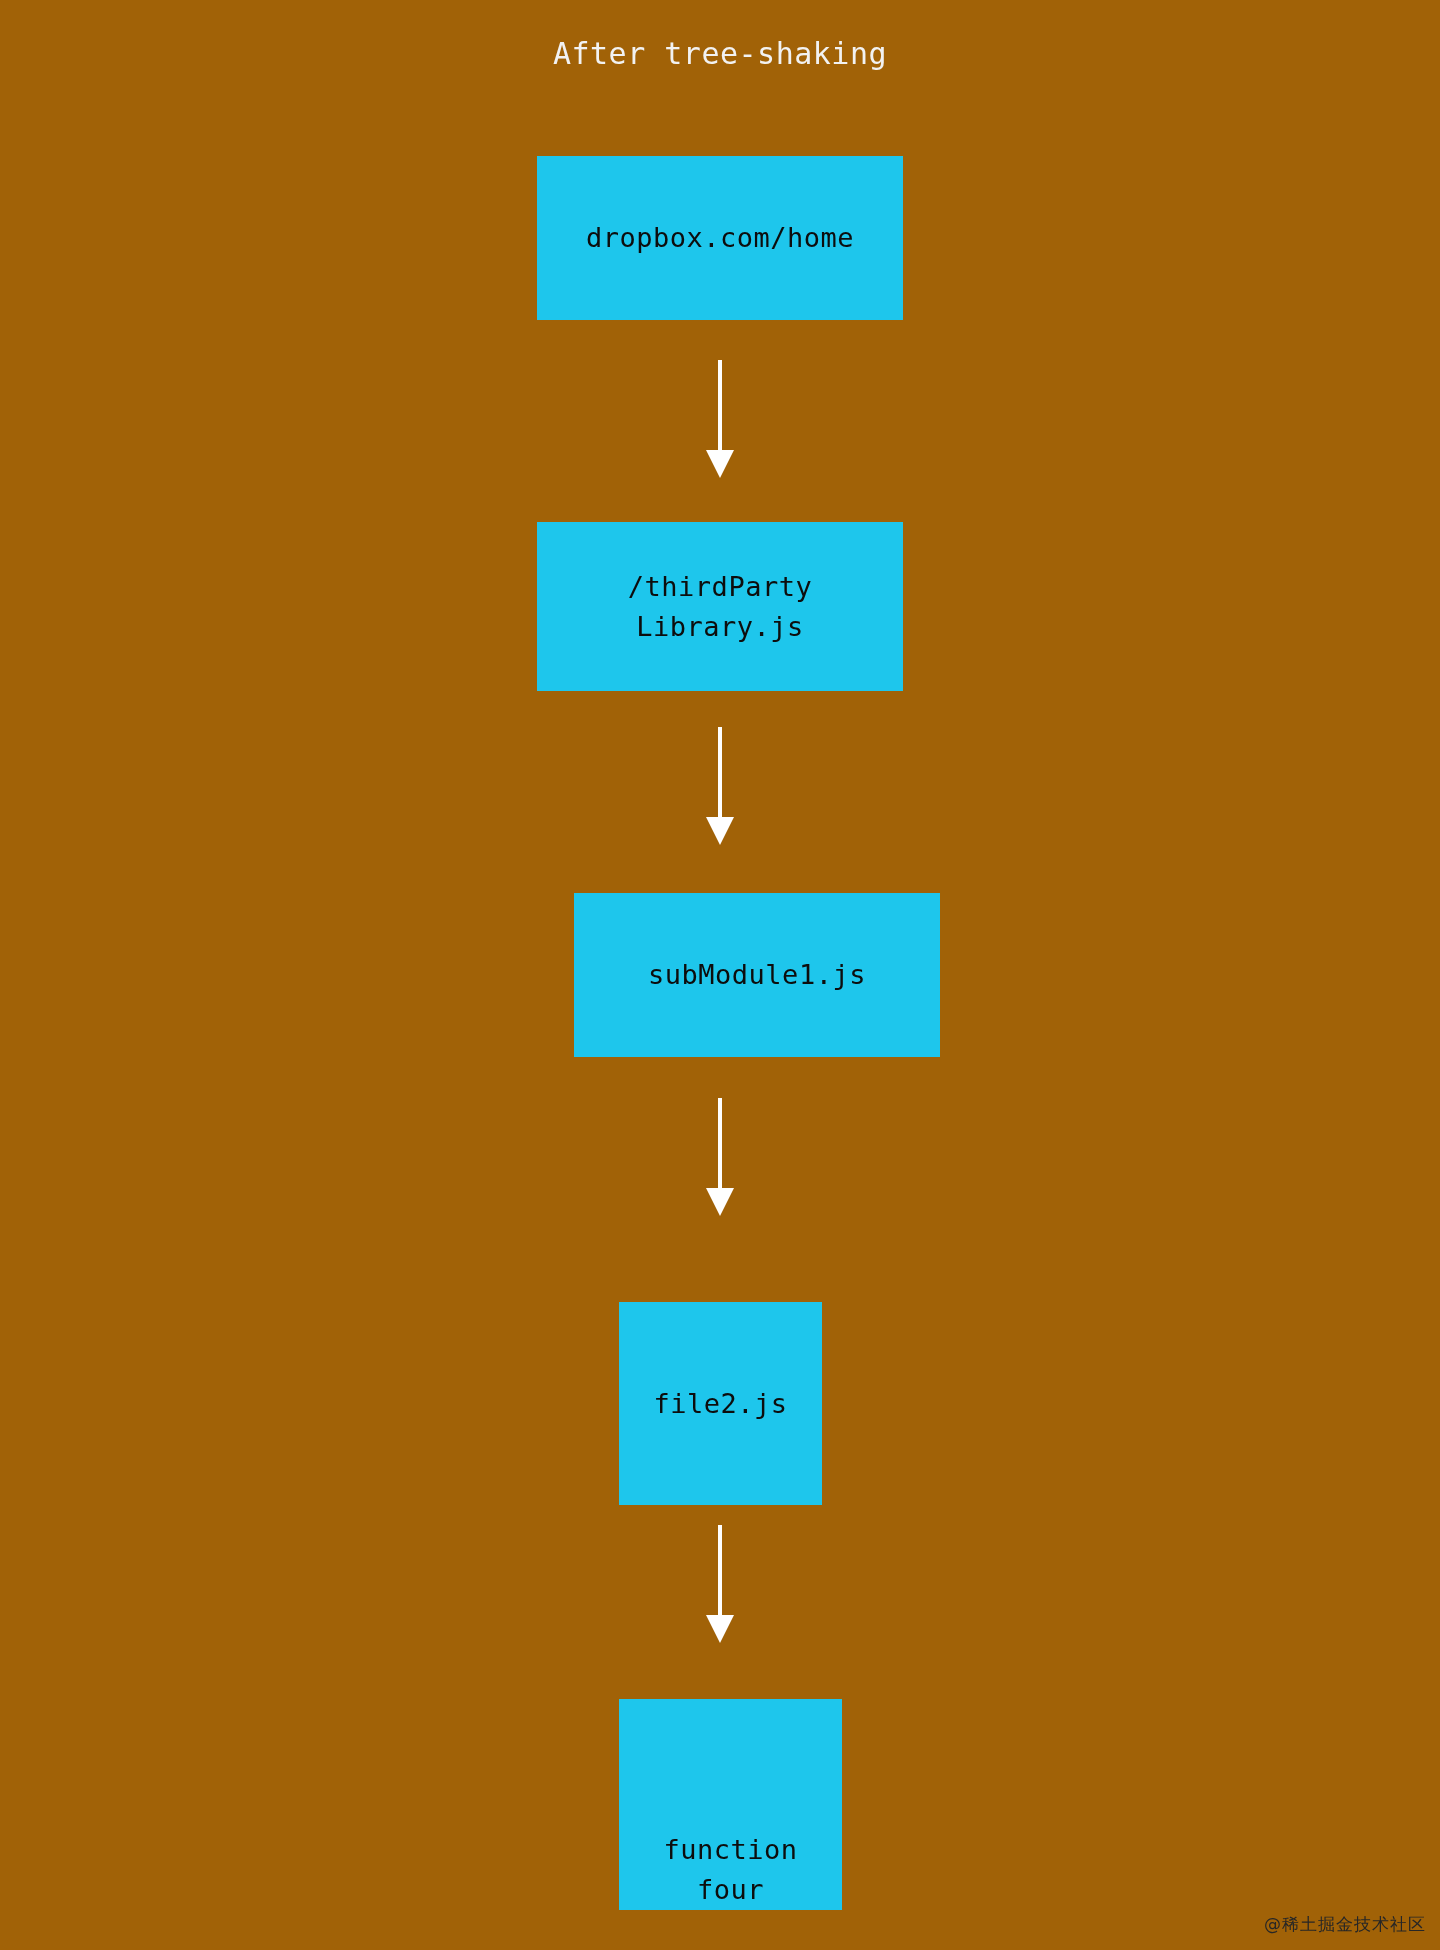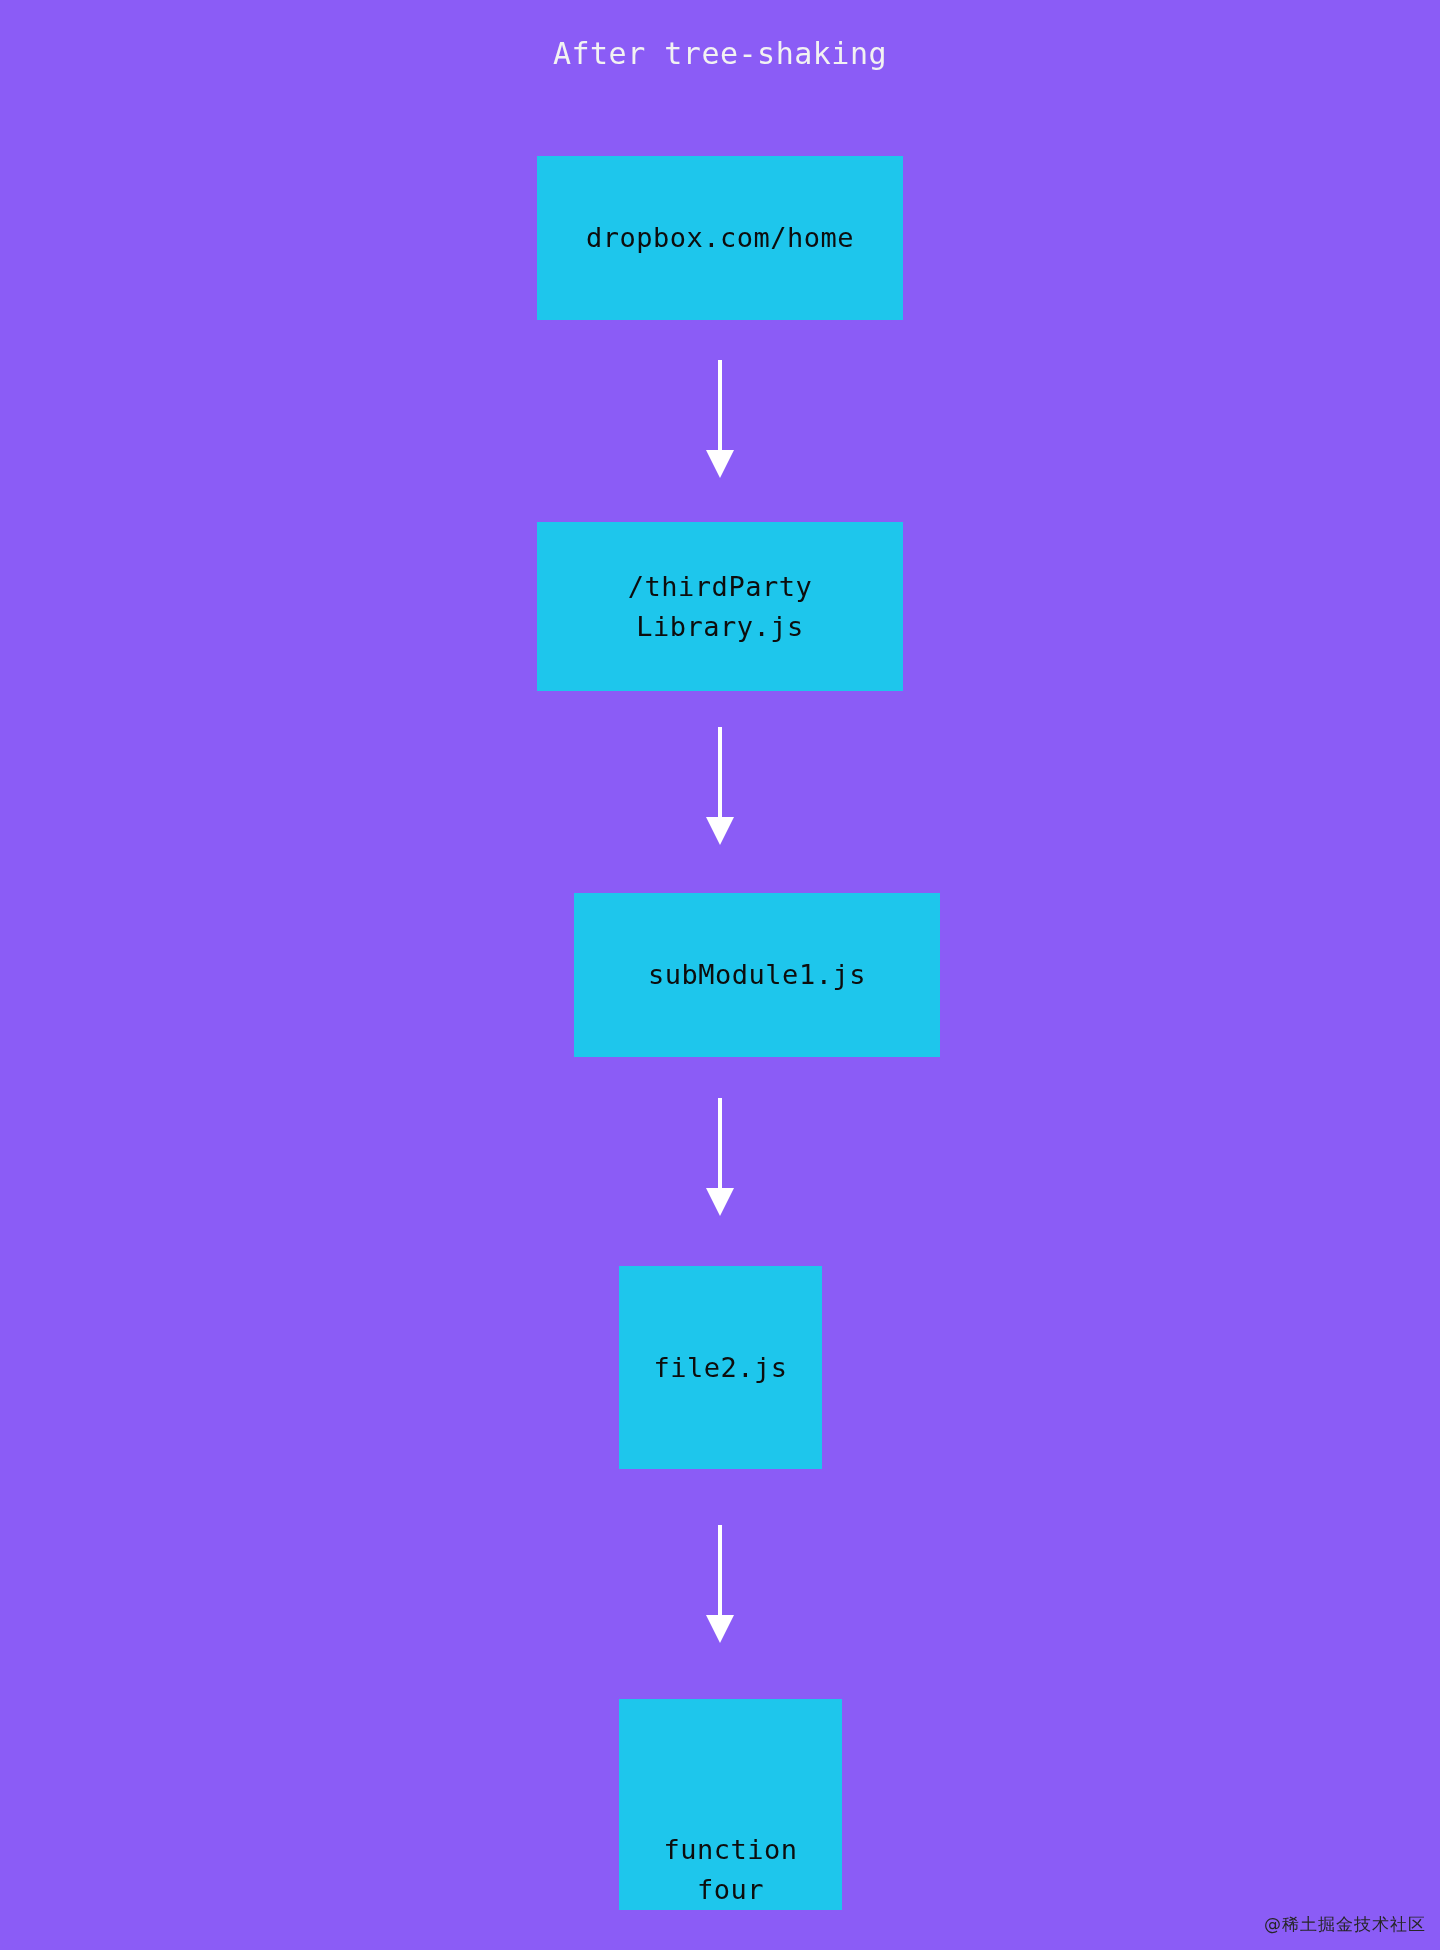--- a/index.html
+++ b/index.html
@@ -12,21 +12,21 @@
     height: 1950px;
     overflow: hidden;
     font-family: "DejaVu Sans Mono", "Liberation Mono", monospace;
     position: relative;
   }
 
   #canvas {
     position: relative;
     width: 1440px;
     height: 1950px;
-    background: #8b5cf6;
+    background: #a16207;
   }
 
   .diagram-title {
     position: absolute;
     left: 0;
     top: 36px;
     width: 1440px;
     text-align: center;
     color: #f2f2f2;
     font-size: 30px;
@@ -99,21 +99,21 @@
 
   <div class="node" style="left:537px; top:893px; width:366px; height:164px;margin-left:37px;">
     <span class="node-label">subModule1.js</span>
   </div>
 
   <svg class="edge" style="left:700px; top:1098px; height:118px;" viewBox="0 0 40 118">
     <line x1="20" y1="0" x2="20" y2="92" stroke="#ffffff" stroke-width="4"></line>
     <polygon points="6,90 34,90 20,118" fill="#ffffff"></polygon>
   </svg>
 
-  <div class="node" style="left:619px; top:1266px; width:203px; height:203px;">
+  <div class="node" style="left:619px; top:1302px; width:203px; height:203px;">
     <span class="node-label">file2.js</span>
   </div>
 
   <svg class="edge" style="left:700px; top:1525px; height:118px;" viewBox="0 0 40 118">
     <line x1="20" y1="0" x2="20" y2="92" stroke="#ffffff" stroke-width="4"></line>
     <polygon points="6,90 34,90 20,118" fill="#ffffff"></polygon>
   </svg>
 
   <div class="node" style="left:619px; top:1699px; width:223px; height:211px;align-items:flex-end;">
     <span class="node-label">function

